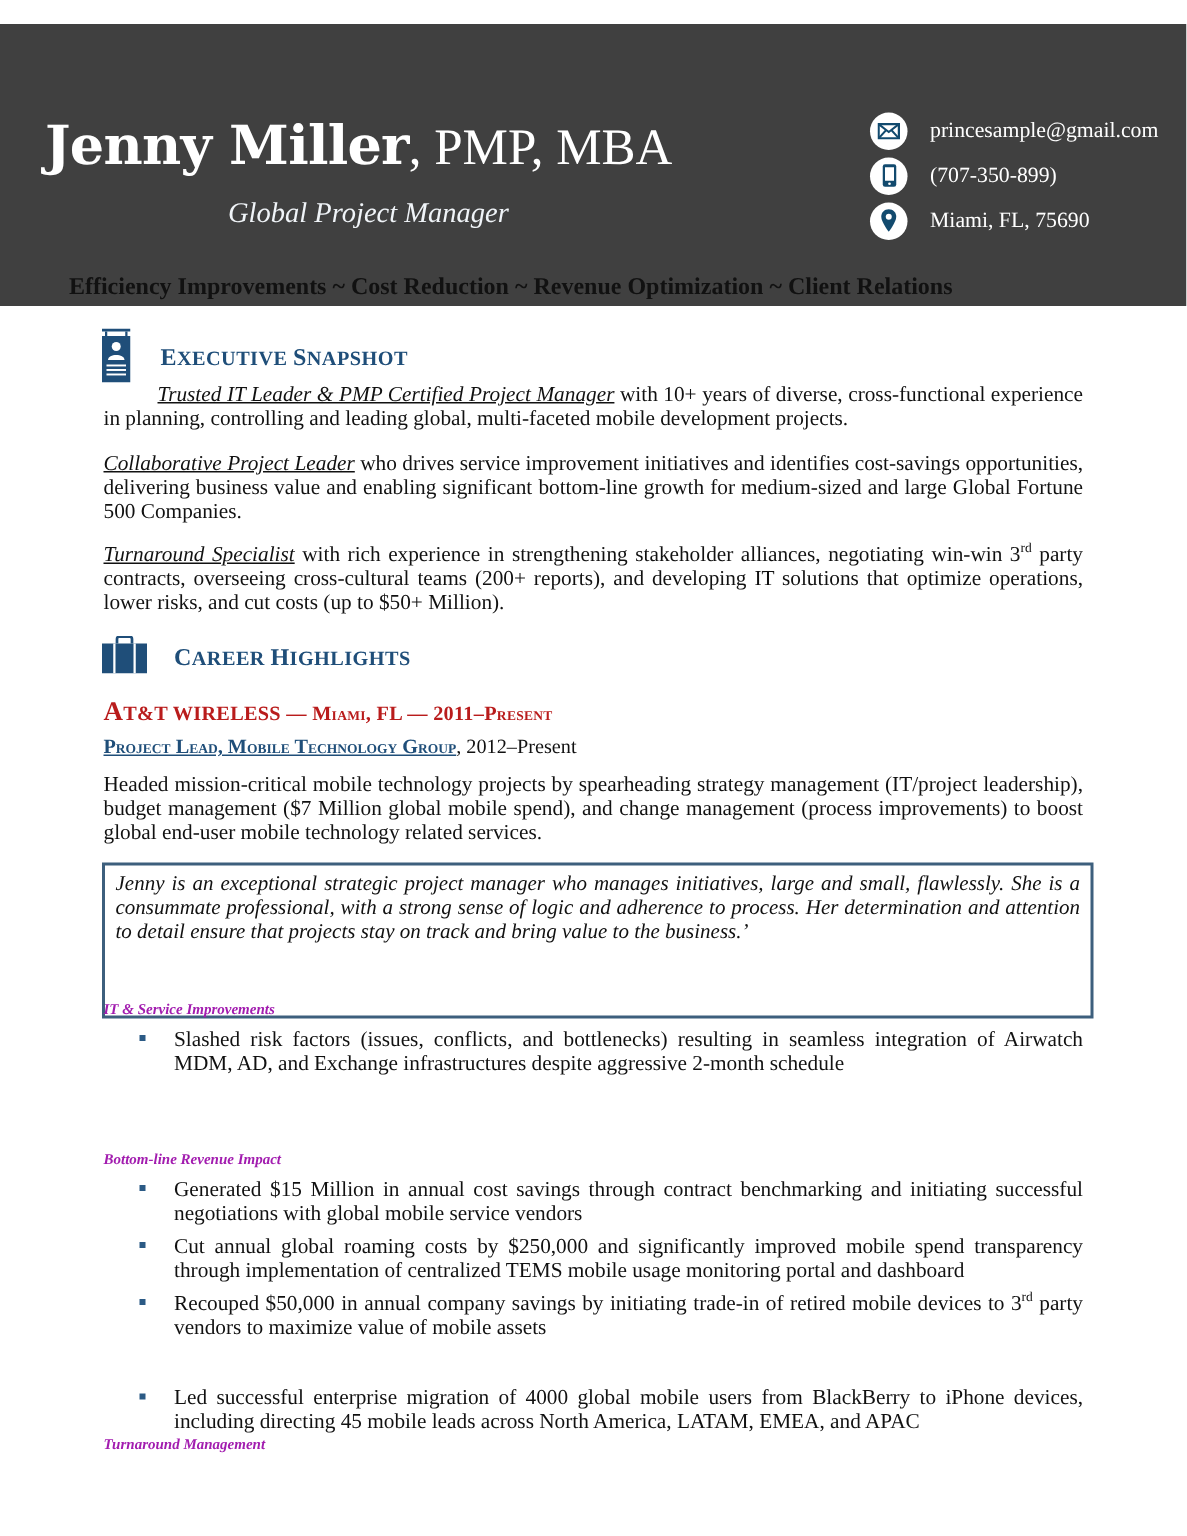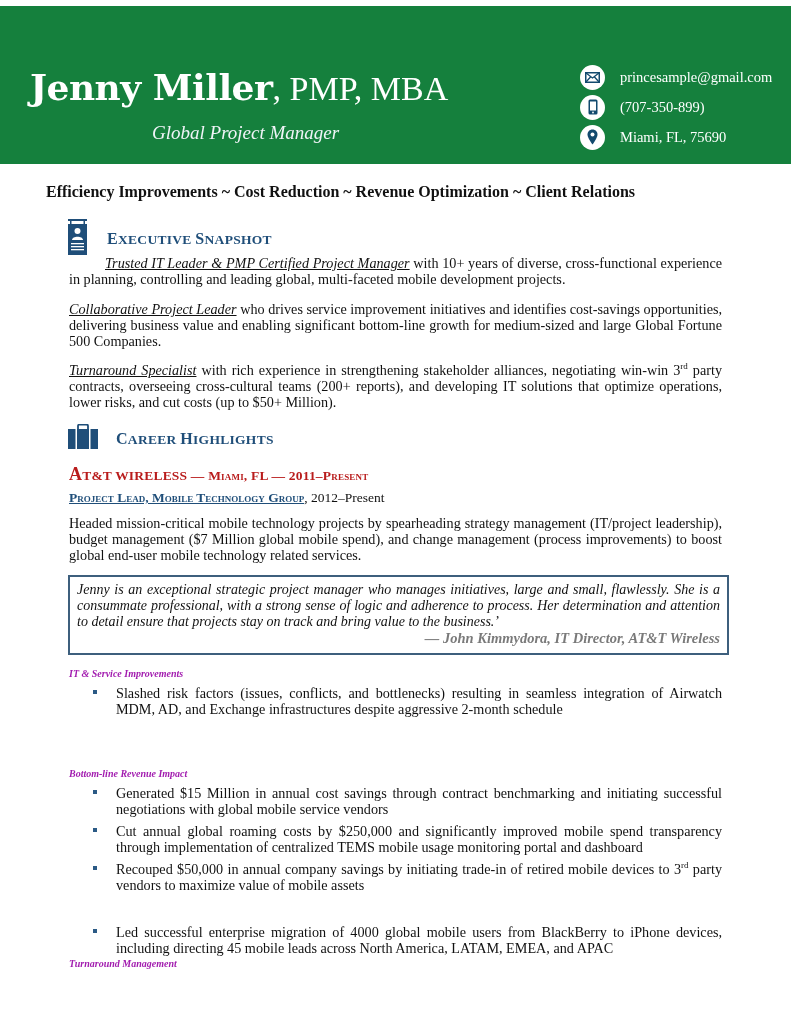--- a/index.html
+++ b/index.html
@@ -1,21 +1,21 @@
 <!DOCTYPE html>
 <html><head>
 <meta charset="utf-8">
 <style>
   * { box-sizing: border-box; margin: 0; padding: 0; }
   html, body { width: 791px; height: 1024px; background: #ffffff; overflow: hidden; }
   body { font-family: "DejaVu Serif", "Liberation Serif", serif; color: #111; position: relative; }
 
   .header {
-    position: absolute; left: 0; top: 6px; width: 791px; height: 158px;
-    background: #15803d;
+    position: absolute; left: 0; top: 16px; width: 791px; height: 188px;
+    background: #404040;
   }
   .name-line {
     position: absolute; left: 30px; top: 60px; color: #fff; white-space: nowrap;
     font-family: "DejaVu Serif", serif;
   }
   .name-line .nm { font-size: 36px; font-weight: bold; letter-spacing: -0.5px; }
   .name-line .cred { font-size: 34px; font-weight: normal; font-family: "Liberation Serif", serif; }
   .role {
     position: absolute; left: 152px; top: 116px; color: #f0f4f8;
     font-family: "Liberation Serif", serif; font-style: italic; font-size: 19px;
@@ -55,21 +55,21 @@
     font-family: "Liberation Serif", serif; font-weight: bold; font-size: 13.5px; font-variant: small-caps;
     letter-spacing: 0.2px;
   }
   .company .big { font-size: 18px; }
   .position {
     position: absolute; left: 69px; top: 490px; font-family: "Liberation Serif", serif; font-size: 13.5px;
   }
   .position .pt { color: #1f4e79; font-weight: bold; font-variant: small-caps; text-decoration: underline; font-size: 13.5px; }
 
   .quote {
-    position: absolute; left: 68px; top: 575px; width: 661px; height: 80px;
+    position: absolute; left: 68px; top: 575px; width: 661px; height: 104px;
     border: 2px solid #3d5f7d; padding: 5px 7px;
     font-family: "Liberation Serif", serif; font-style: italic; font-size: 14px; line-height: 16px;
     text-align: justify; color: #111;
   }
   .quote .attr { display: block; text-align: right; color: #7a7a7a; font-weight: bold; font-size: 14.5px; }
 
   .subhead {
     position: absolute; left: 69px; font-family: "Liberation Serif", serif;
     font-weight: bold; font-style: italic; font-size: 10px; color: #a21caf;
   }
@@ -168,21 +168,20 @@
 <div class="company"><span class="big">A</span><span>T&amp;T WIRELESS — Miami, FL — 2011–Present</span></div>
 
 <div class="position">
   <span class="pt">Project Lead, Mobile Technology Group</span><span>, 2012–Present</span>
 </div>
 
 <div class="para" style="top:515px;">Headed mission-critical mobile technology projects by spearheading strategy management (IT/project leadership), budget management ($7 Million global mobile spend), and change management (process improvements) to boost global end-user mobile technology related services.</div>
 
 <div class="quote">
   <span>Jenny is an exceptional strategic project manager who manages initiatives, large and small, flawlessly. She is a consummate professional, with a strong sense of logic and adherence to process. Her determination and attention to detail ensure that projects stay on track and bring value to the business.’</span>
-  <span class="attr">— John Kimmydora, IT Director, AT&amp;T Wireless</span>
 </div>
 
 <div class="subhead" style="top:668px;">IT &amp; Service Improvements</div>
 <ul class="bullets" style="top:685px;">
   <li><span class="bul"></span><span>Slashed risk factors (issues, conflicts, and bottlenecks) resulting in seamless integration of Airwatch MDM, AD, and Exchange infrastructures despite aggressive 2-month schedule</span></li>
 </ul>
 
 <div class="subhead" style="top:768px;">Bottom-line Revenue Impact</div>
 <ul class="bullets" style="top:785px;">
   <li><span class="bul"></span><span>Generated $15 Million in annual cost savings through contract benchmarking and initiating successful negotiations with global mobile service vendors</span></li>

